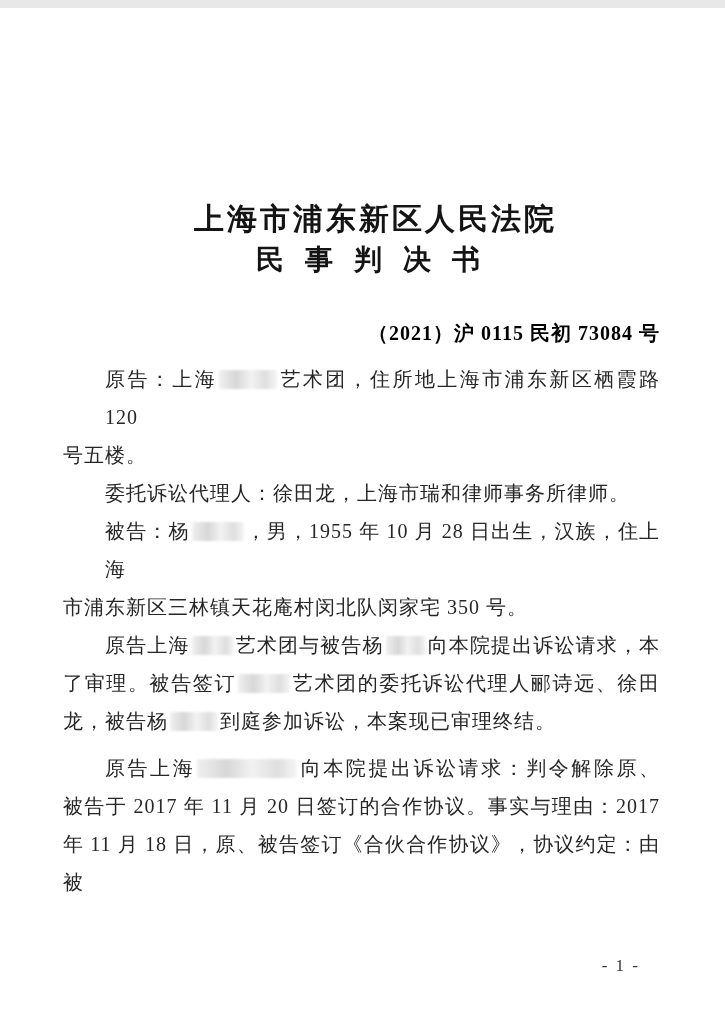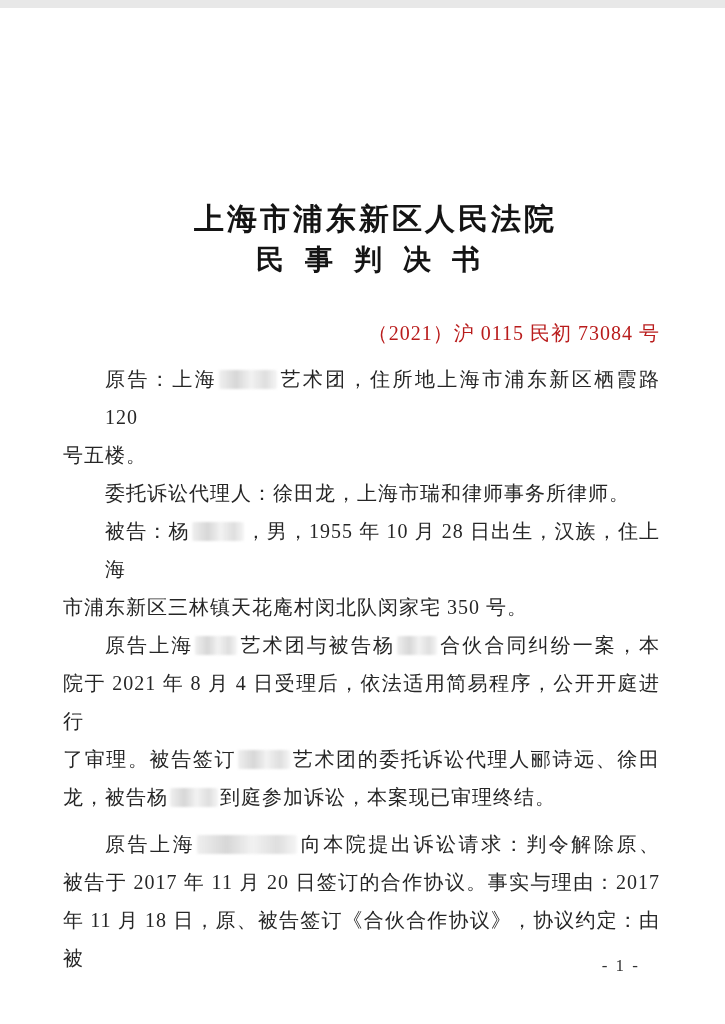--- a/index.html
+++ b/index.html
@@ -24,21 +24,22 @@
     position:absolute;top:233px;left:0;width:100%;
     text-align:center;
     transform:translateX(9px);
     font-size:28px;font-weight:700;letter-spacing:7px;
     color:#141414;
     white-space:nowrap;
   }
   .case-number{
     position:absolute;top:312px;right:65px;
     font-size:20px;letter-spacing:1px;
-    color:#b91c1c;
+    color:#000000;
+    font-weight:bold;
   }
   .doc-body{
     position:absolute;top:352px;left:63px;width:597px;
     font-size:20px;line-height:38px;letter-spacing:1px;
   }
   .para{margin:0;}
   .para.extra-space{margin-top:9px;}
   .line{min-height:38px;}
   .line.fill{text-align:justify;text-align-last:justify;}
   .line.short{text-align:left;text-align-last:left;}
@@ -81,22 +82,21 @@
         <div class="line short"><span>号五楼。</span></div>
       </div>
       <div class="para">
         <div class="line short indent"><span>委托诉讼代理人：徐田龙，上海市瑞和律师事务所律师。</span></div>
       </div>
       <div class="para">
         <div class="line fill indent"><span>被告：杨</span><span class="redaction" style="width: 52px;"></span><span>，男，1955 年 10 月 28 日出生，汉族，住上海</span></div>
         <div class="line short"><span>市浦东新区三林镇天花庵村闵北队闵家宅 350 号。</span></div>
       </div>
       <div class="para">
-        <div class="line fill indent"><span>原告上海</span><span class="redaction" style="width: 42px;"></span><span>艺术团与被告杨</span><span class="redaction" style="width: 40px;"></span><span>合伙合同纠纷一案，本</span></div>
-        <div class="line fill"><span>院于 2021 年 8 月 4 日受理后，依法适用简易程序，公开开庭进行</span></div>
+        <div class="line fill indent"><span>原告上海</span><span class="redaction" style="width: 42px;"></span><span>艺术团与被告杨</span><span class="redaction" style="width: 40px;"></span><span>向本院提出诉讼请求，本</span></div>
         <div class="line fill"><span>了审理。被告签订</span><span class="redaction" style="width: 52px;"></span><span>艺术团的委托诉讼代理人郦诗远、徐田</span></div>
         <div class="line short"><span>龙，被告杨</span><span class="redaction" style="width: 48px;"></span><span>到庭参加诉讼，本案现已审理终结。</span></div>
       </div>
       <div class="para extra-space">
         <div class="line fill indent"><span>原告上海</span><span class="redaction" style="width: 100px;"></span><span>向本院提出诉讼请求：判令解除原、</span></div>
         <div class="line fill"><span>被告于 2017 年 11 月 20 日签订的合作协议。事实与理由：2017</span></div>
         <div class="line fill"><span>年 11 月 18 日，原、被告签订《合伙合作协议》，协议约定：由被</span></div>
       </div>
     </div>
 

